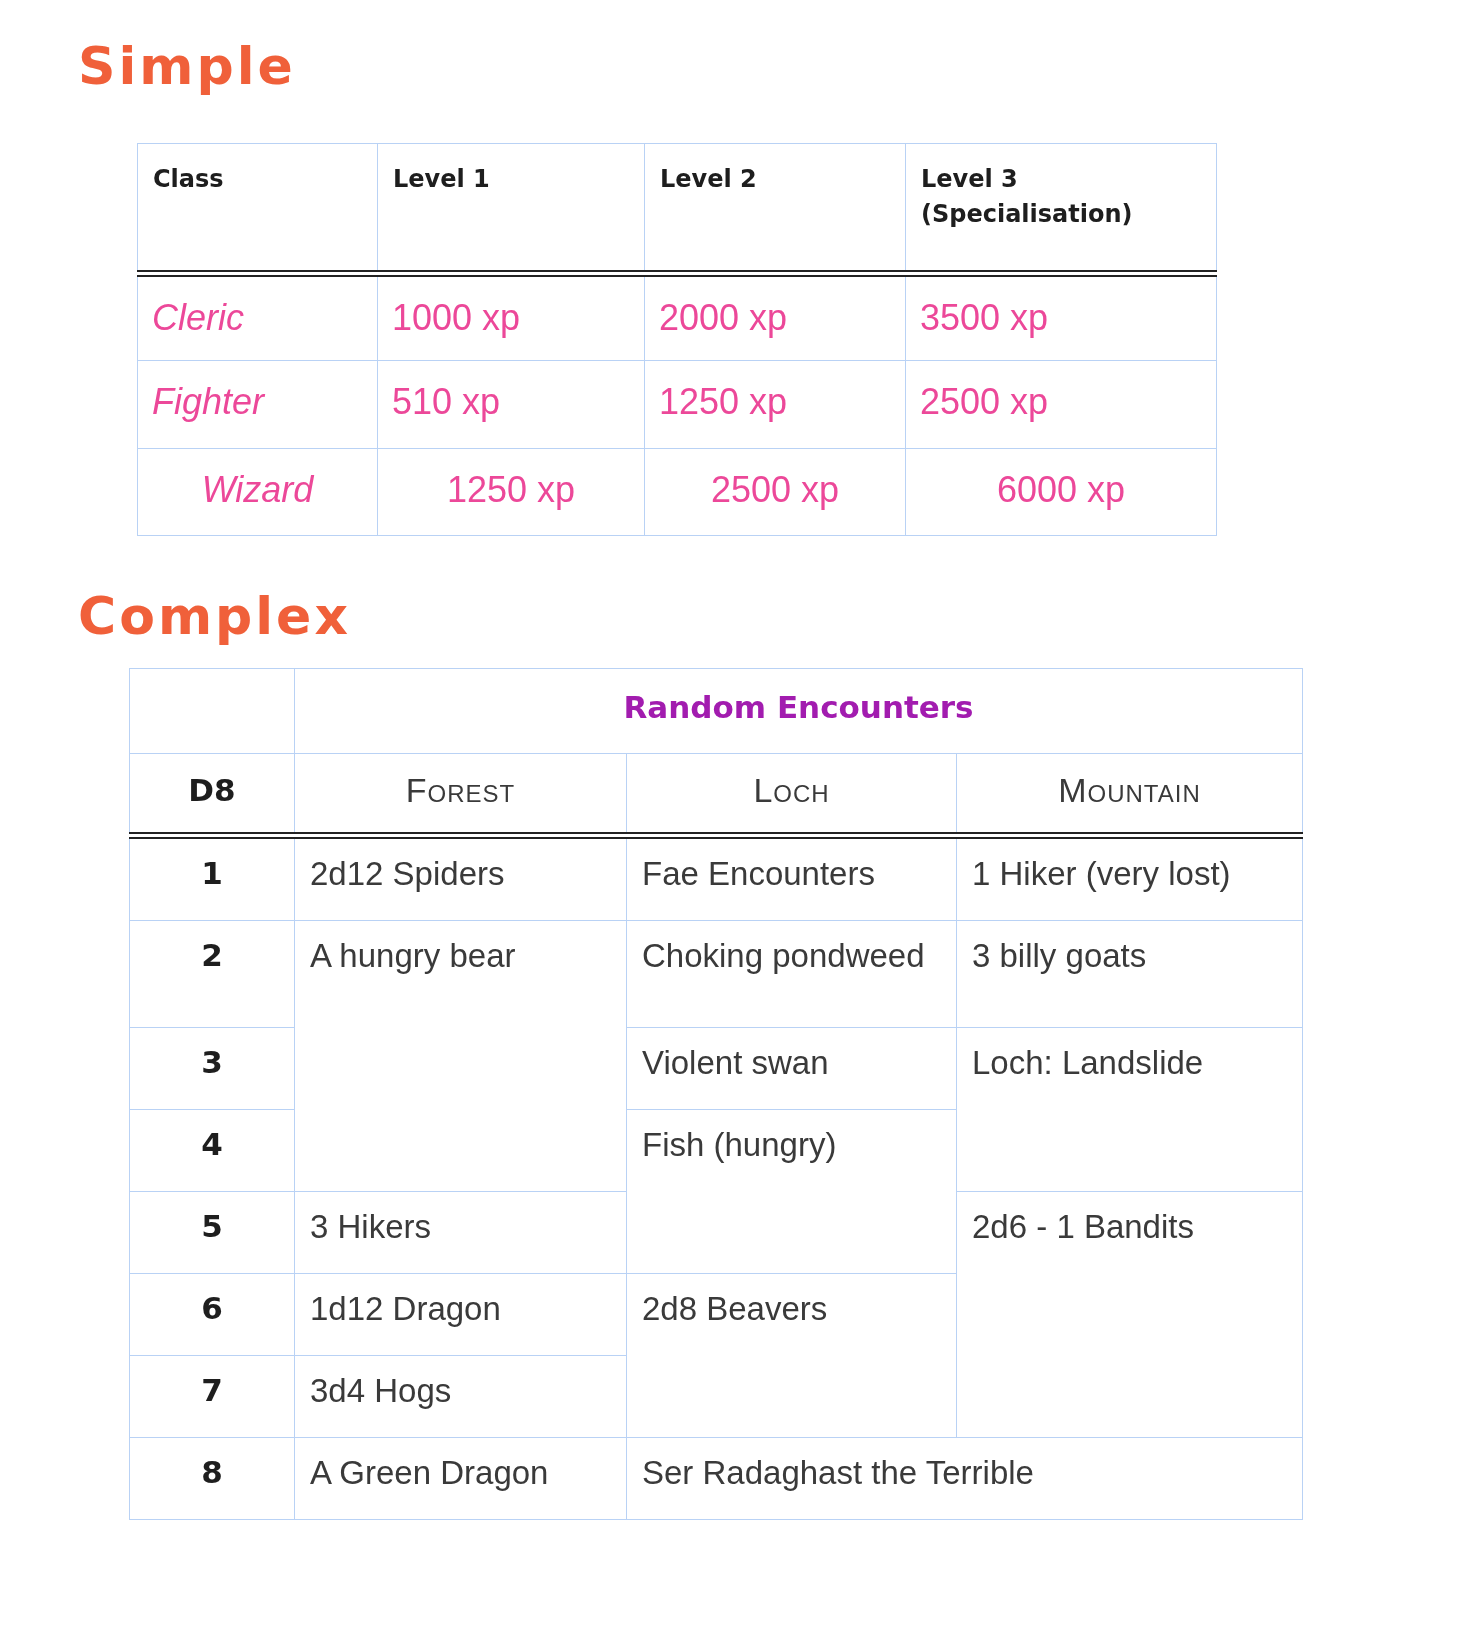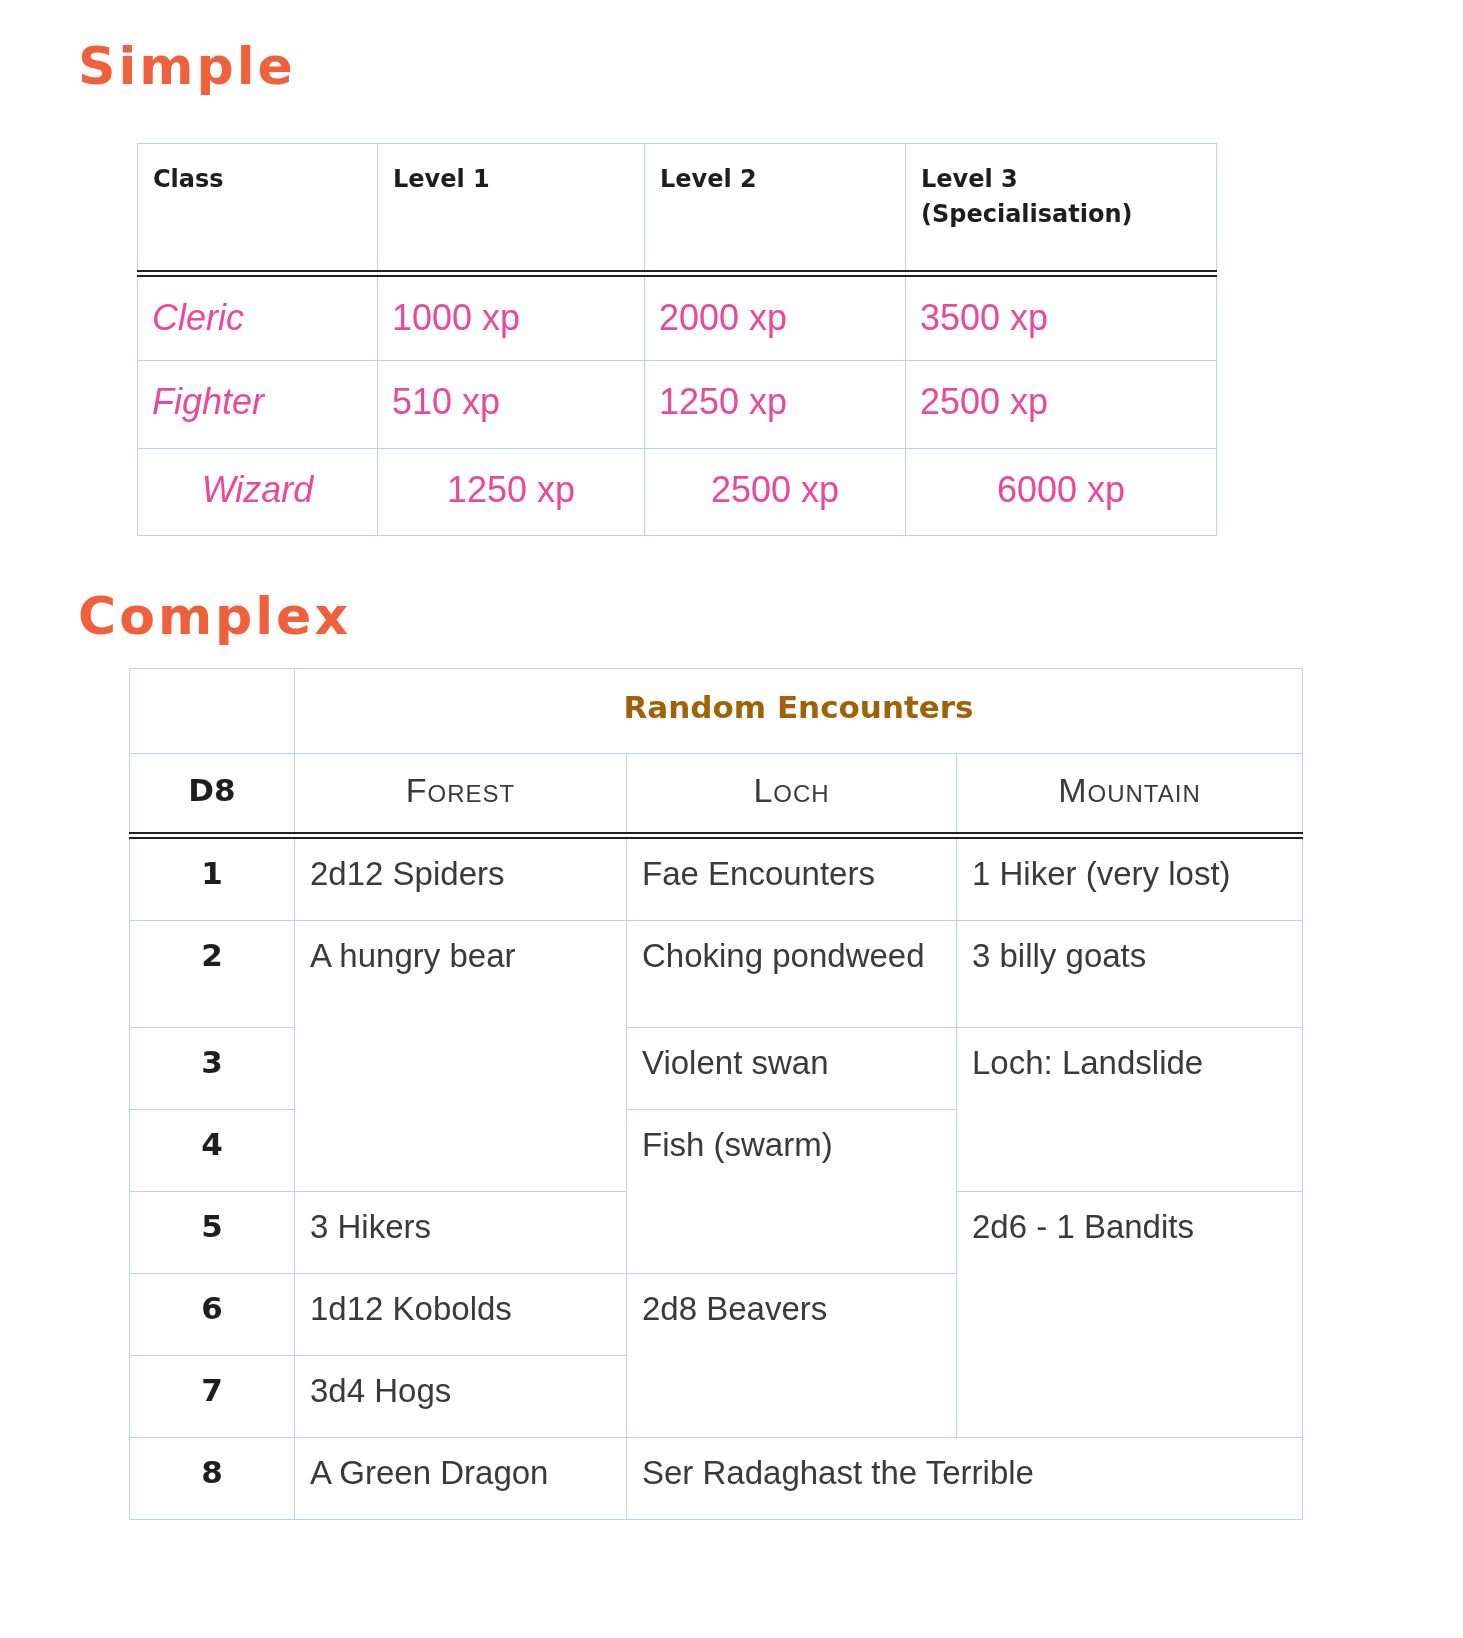--- a/index.html
+++ b/index.html
@@ -26,21 +26,21 @@
   #t-simple td.cls { font-style:italic; }
 
   
   #t-complex { left:129px; top:668px; width:1173px; }
   #t-complex td { font-family:"Liberation Sans", sans-serif; font-size:33px; color:#3a3a3a;
                   padding:14px 15px 0 15px; line-height:41px; }
   #t-complex td.d { text-align:center; font-weight:bold; font-family:"DejaVu Sans", sans-serif;
                     font-size:31px; color:#1e1e1e; padding-left:0; padding-right:0; }
   #t-complex tr.title td { height:66px; }
   #t-complex td.title-cell { text-align:center; font-weight:bold; font-family:"DejaVu Sans", sans-serif;
-                             font-size:31px; color:#a16207; padding-top:18px; }
+                             font-size:31px; color:#a21caf; padding-top:18px; }
   #t-complex tr.hdr td { height:62px; border-bottom:7px double #222; padding-top:16px; }
   #t-complex td.env { text-align:center; font-variant:small-caps; font-size:34px; letter-spacing:1px;
                       font-weight:normal; }
   #t-complex tr.row td { height:67px; }
   #t-complex tr.row2 td { height:92px; }
 </style>
 </head>
 <body>
 
 <h1 class="heading" id="h-simple">Simple</h1>
@@ -115,30 +115,30 @@
     <td>Choking pondweed</td>
     <td>3 billy goats</td>
   </tr>
   <tr class="row">
     <td class="d">3</td>
     <td>Violent swan</td>
     <td rowspan="2">Loch: Landslide</td>
   </tr>
   <tr class="row">
     <td class="d">4</td>
-    <td rowspan="2">Fish (swarm)</td>
+    <td rowspan="2">Fish (hungry)</td>
   </tr>
   <tr class="row">
     <td class="d">5</td>
     <td>3 Hikers</td>
     <td rowspan="3">2d6 - 1 Bandits</td>
   </tr>
   <tr class="row">
     <td class="d">6</td>
-    <td>1d12 Kobolds</td>
+    <td>1d12 Dragon</td>
     <td rowspan="2">2d8 Beavers</td>
   </tr>
   <tr class="row">
     <td class="d">7</td>
     <td>3d4 Hogs</td>
   </tr>
   <tr class="row">
     <td class="d">8</td>
     <td>A Green Dragon</td>
     <td colspan="2">Ser Radaghast the Terrible</td>

